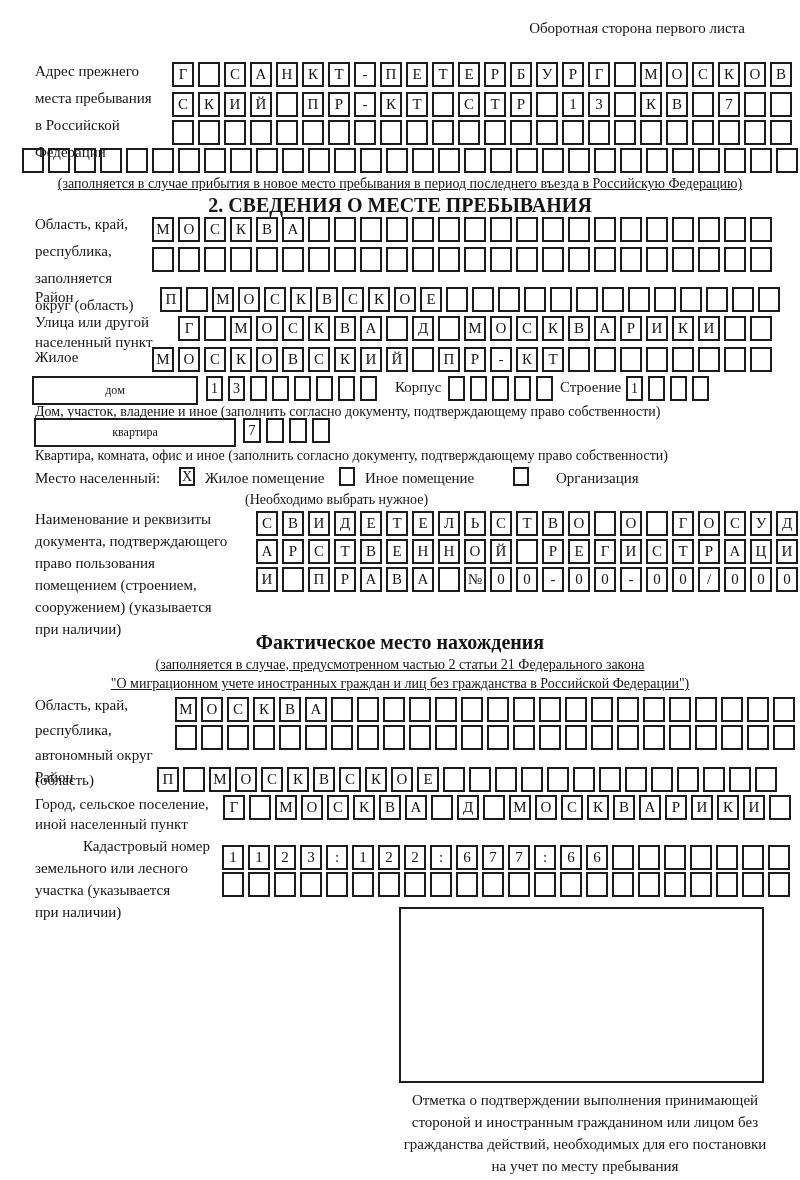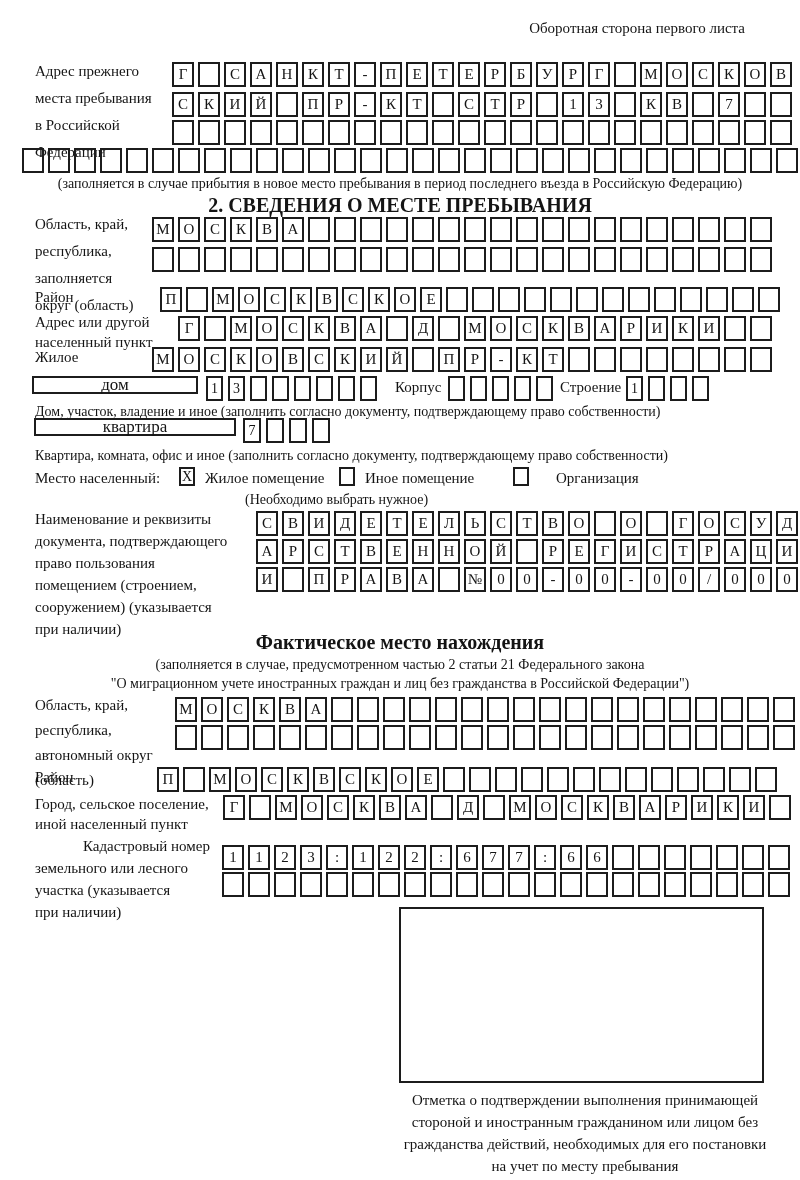--- a/index.html
+++ b/index.html
@@ -2,31 +2,31 @@
 <html><head>
 <meta charset="utf-8">
 <style>
   html,body{margin:0;padding:0;background:#ffffff;}
   #page{position:relative;width:800px;height:1180px;background:#fff;color:#141414;
         font-family:"Liberation Serif","DejaVu Serif",serif;overflow:hidden;}
   .abs{position:absolute;}
   .lbl{font-size:15px;white-space:nowrap;}
   .note{font-size:14px;white-space:nowrap;}
   .hdr{font-weight:bold;font-size:20px;width:800px;text-align:center;}
-  .center{width:800px;text-align:center;}
+  .center{width:800px;text-align:center;text-decoration:underline;}
   .boxrow{display:flex;gap:4px;}
   .box{width:22px;height:25px;border:2px solid #1c1c1c;box-sizing:border-box;flex:0 0 auto;
        display:flex;align-items:center;justify-content:center;font-size:15px;line-height:1;}
   .rowsm{display:flex;gap:5px;}
   .box-sm{width:17px;height:25px;border:2px solid #1c1c1c;box-sizing:border-box;flex:0 0 auto;
        display:flex;align-items:center;justify-content:center;font-size:14px;line-height:1;}
   .box-md{width:18px;height:25px;border:2px solid #1c1c1c;box-sizing:border-box;flex:0 0 auto;
        display:flex;align-items:center;justify-content:center;font-size:14px;line-height:1;}
-  .widebox{border:2px solid #1c1c1c;box-sizing:border-box;height:18px;display:flex;
-       align-items:center;justify-content:center;font-size:17px;}
+  .widebox{border:2px solid #1c1c1c;box-sizing:border-box;height:29px;display:flex;
+       align-items:center;justify-content:center;font-size:12px;}
   .checkbox{width:16px;height:19px;border:2px solid #1c1c1c;box-sizing:border-box;
        display:flex;align-items:center;justify-content:center;font-size:14px;}
   .stampbox{border:2px solid #1c1c1c;box-sizing:border-box;background:#fff;}
   .caption{font-size:15px;text-align:center;line-height:22px;}
 </style>
 </head>
 <body>
 
 <div id="page">
 
@@ -228,21 +228,21 @@
       <span class="box"></span>
       <span class="box"></span>
       <span class="box"></span>
       <span class="box"></span>
       <span class="box"></span>
       <span class="box"></span>
       <span class="box"></span>
       <span class="box"></span>
     </div>
 
-  <div class="abs lbl" style="left:35px;top:314px;">Адрес или другой</div>
+  <div class="abs lbl" style="left:35px;top:314px;">Улица или другой</div>
   <div class="abs lbl" style="left:35px;top:334px;">населенный пункт</div>
   <div class="abs boxrow" style="left:178px;top:316px;">
       <span class="box">Г</span>
       <span class="box"></span>
       <span class="box">М</span>
       <span class="box">О</span>
       <span class="box">С</span>
       <span class="box">К</span>
       <span class="box">В</span>
       <span class="box">А</span>

